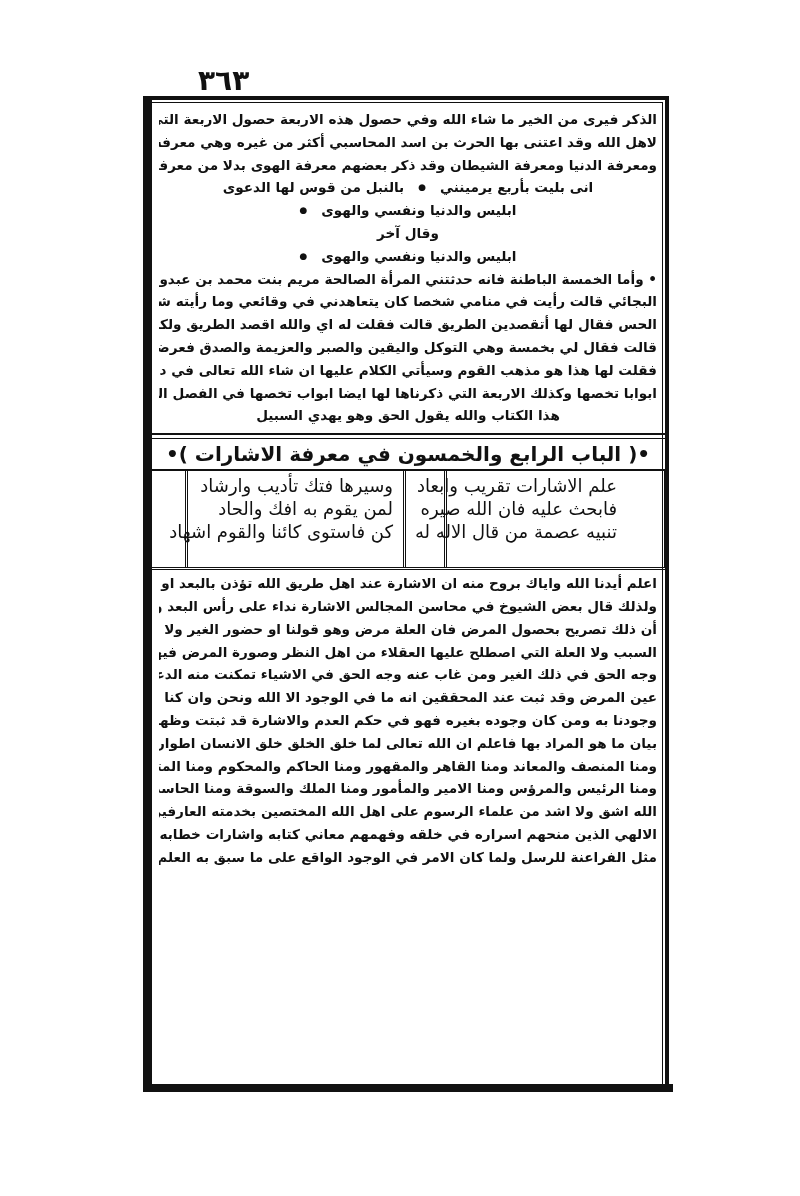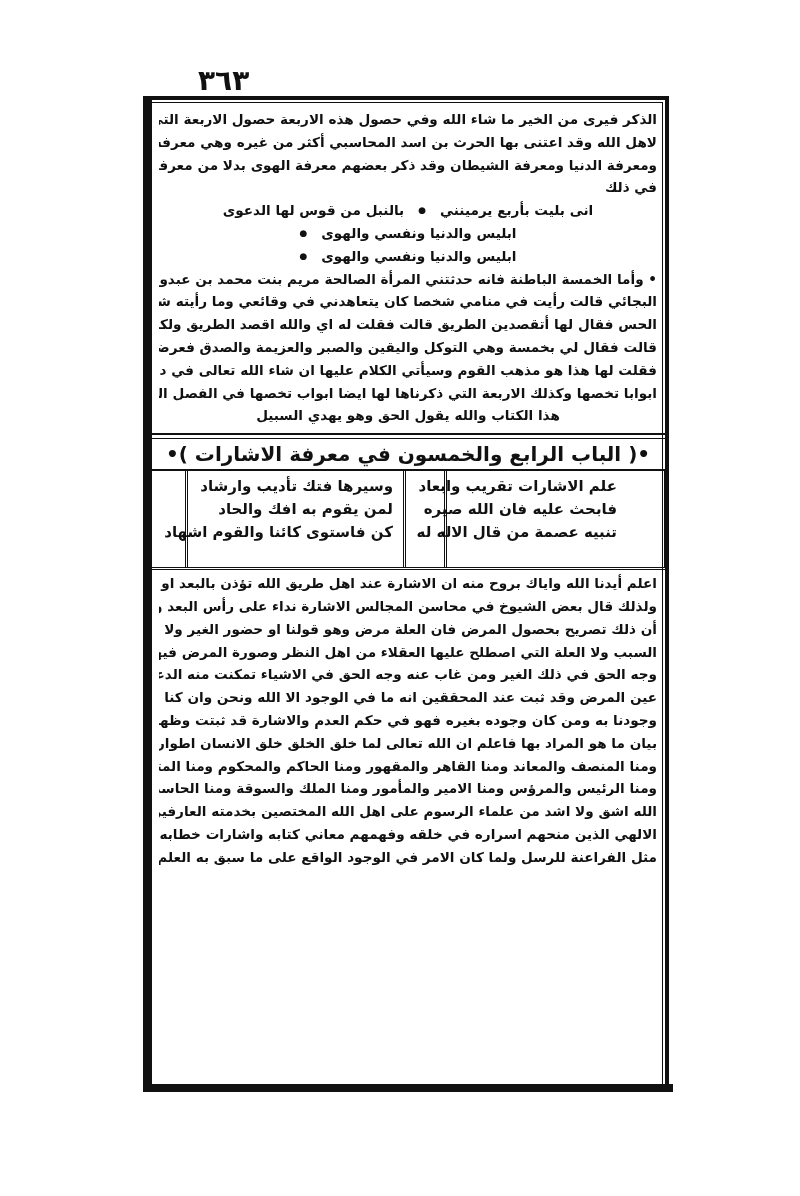--- a/index.html
+++ b/index.html
@@ -17,46 +17,46 @@
   .verse .bullet { font-size:9px; }
   .hr-double { height:3px; border-top:2px solid #111; border-bottom:1px solid #111; margin:6px -8px 0 -12px; }
   .chapter-title { text-align:center; font-size:20px; font-weight:bold; line-height:30px; }
   .poem-table { display:flex; direction:rtl; margin:0 -8px 0 -12px; border-top:2px solid #111; border-bottom:3px double #111; height:96px; }
   .pcol { box-sizing:border-box; }
   .pcol.gap { width:38px; }
   .pcol.gap.mid { width:44px; border-left:3px double #111; border-right:3px double #111; }
   .pcol.gap.end { border-right:3px double #111; }
   .pcol.gap.start { border-left:3px double #111; }
   .pcol.text { width:180px; padding:4px 10px; }
-  .pcol.text .pl { font-size:15px; line-height:22.8px; font-weight:bold; white-space:nowrap; text-align:justify; text-align-last:justify; }
+  .pcol.text .pl { font-size:18px; line-height:22.8px; font-weight:normal; white-space:nowrap; text-align:justify; text-align-last:justify; }
   .section-b { margin-top:2px; }
 </style>
 </head>
 <body>
 
 <div class="page-number">٣٦٣</div>
 
 <div class="frame">
   <div class="content">
 
     <div>
       <div class="line">الذكر فيرى من الخير ما شاء الله وفي حصول هذه الاربعة حصول الاربعة التي هي أساس المعرفة</div>
       <div class="line">لاهل الله وقد اعتنى بها الحرث بن اسد المحاسبي أكثر من غيره وهي معرفة الله ومعرفة النفس</div>
       <div class="line">ومعرفة الدنيا ومعرفة الشيطان وقد ذكر بعضهم معرفة الهوى بدلا من معرفة الله وأنشد</div>
-      <div class="line last">في ذلك</div>
 
       <div class="center-line verse">
         <span>انى بليت بأربع يرمينني</span>
         <span class="bullet">●</span>
         <span>بالنبل من قوس لها الدعوى</span>
       </div>
       <div class="center-line verse">
         <span>ابليس والدنيا ونفسي والهوى</span>
         <span class="bullet">●</span>
       </div>
+      <div class="center-line">وقال آخر</div>
       <div class="center-line verse">
         <span>ابليس والدنيا ونفسي والهوى</span>
         <span class="bullet">●</span>
       </div>
 
       <div class="line">• وأما الخمسة الباطنة فانه حدثتني المرأة الصالحة مريم بنت محمد بن عبدون بن عبد الرحمن</div>
       <div class="line">البجائي قالت رأيت في منامي شخصا كان يتعاهدني في وقائعي وما رأيته شخصا قط في عالم</div>
       <div class="line">الحس فقال لها أتقصدين الطريق قالت فقلت له اي والله اقصد الطريق ولكن لا ادري بماذا</div>
       <div class="line">قالت فقال لي بخمسة وهي التوكل واليقين والصبر والعزيمة والصدق فعرضت رؤياها على</div>
       <div class="line">فقلت لها هذا هو مذهب القوم وسيأتي الكلام عليها ان شاء الله تعالى في داخل الكتاب فان لها</div>

